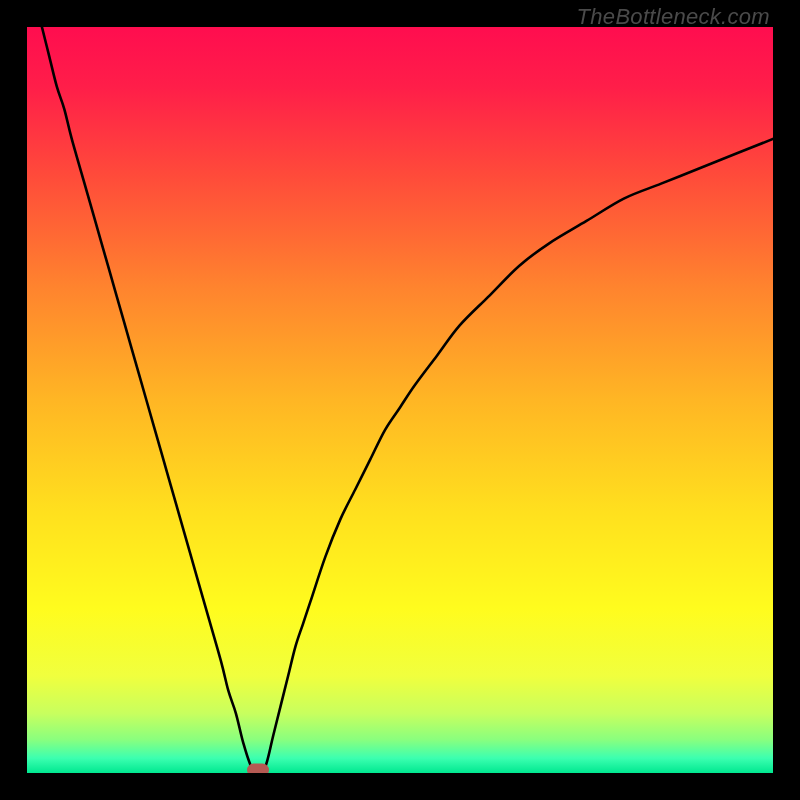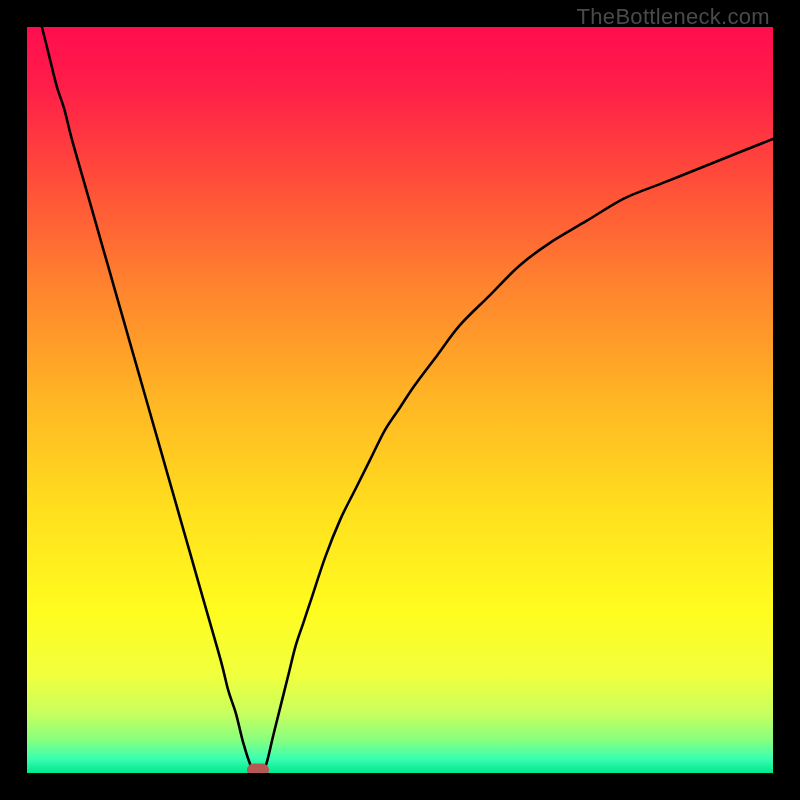--- a/index.html
+++ b/index.html
@@ -6,20 +6,21 @@
   html, body { width: 800px; height: 800px; overflow: hidden; }
   body {
     background: #000;
     font-family: Arial, Helvetica, sans-serif;
     position: relative;
   }
   .outer {
     position: absolute;
     inset: 0;
     background: #000;
+    font-style: italic;
   }
   .plot-area {
     position: absolute;
     left: 27px;
     top: 27px;
     width: 746px;  
     height: 746px;
     overflow: hidden;
   }
   .gradient-bg {

